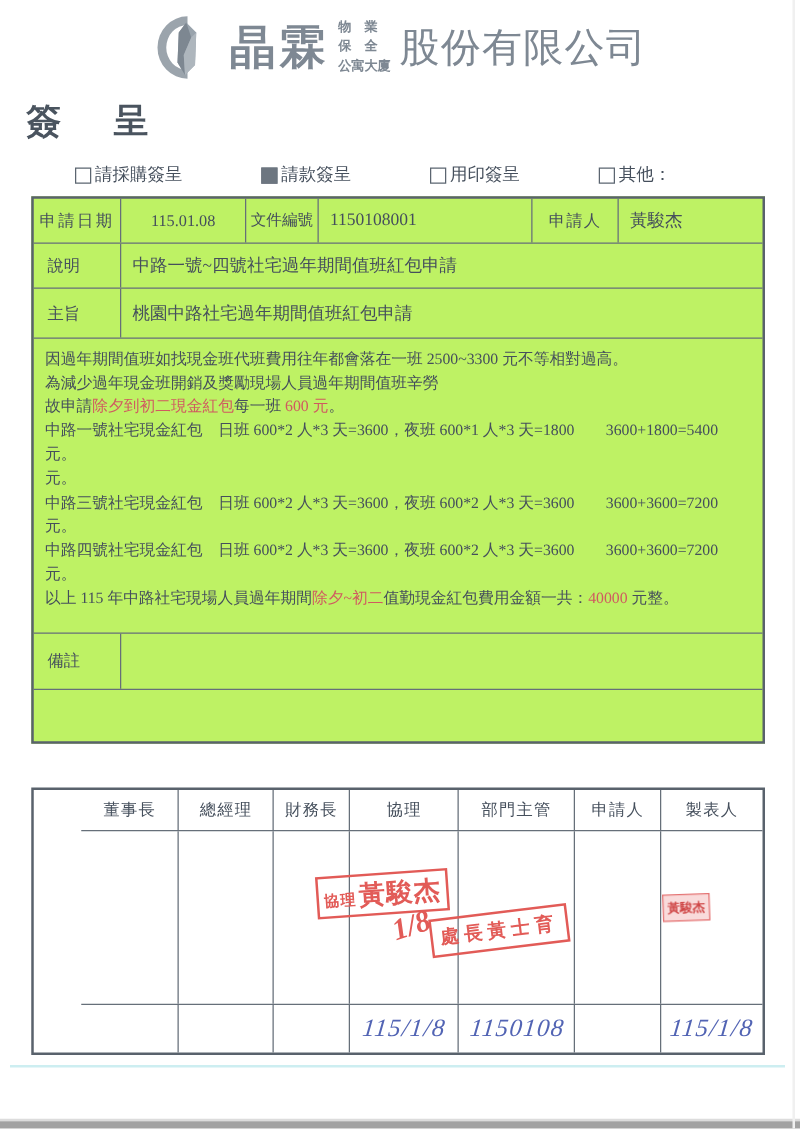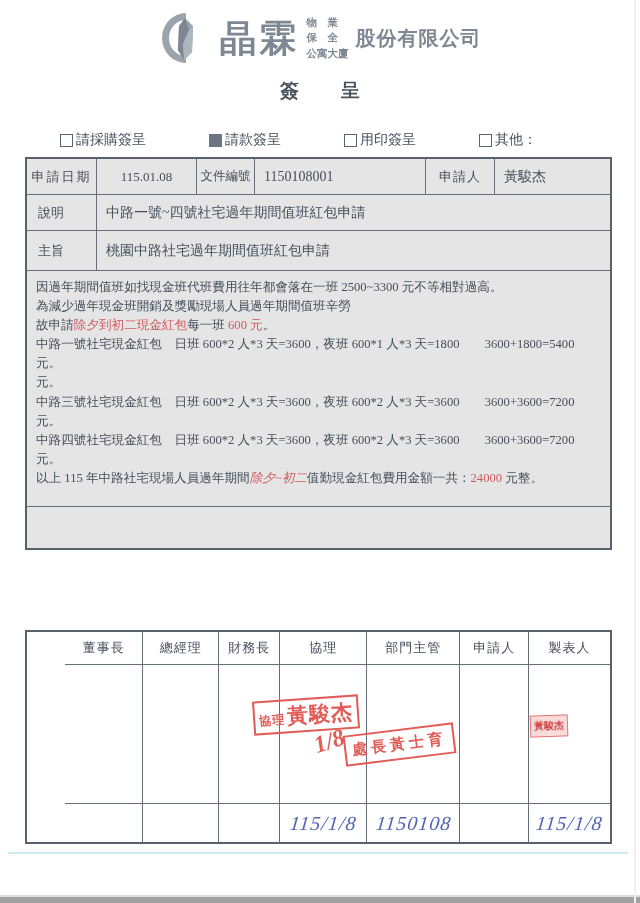--- a/index.html
+++ b/index.html
@@ -3,51 +3,51 @@
 <meta charset="utf-8">
 <style>
   html,body{margin:0;padding:0;background:#ededed;}
   .page{position:relative;width:640px;height:903px;background:#ffffff;overflow:hidden;
         font-family:"Liberation Serif","DejaVu Serif",serif;color:#454f5c;}
   
   .brand-row{position:absolute;top:10px;left:0;width:100%;display:flex;justify-content:center;align-items:center;gap:7px;color:#7e8893;}
   .logo-svg{width:54px;height:56px;display:block;}
   .brand-large{font-size:37px;font-weight:700;letter-spacing:3px;line-height:1;}
   .brand-small{display:flex;flex-direction:column;font-size:10.5px;line-height:1.45;font-weight:700;letter-spacing:0;}
-  .brand-suffix{font-size:20px;font-weight:700;letter-spacing:1px;line-height:1;}
-  .doc-title{position:absolute;top:78px;left:0;width:100%;text-align:center;font-size:19px;font-weight:700;color:#4a545f;}
+  .brand-suffix{font-size:32px;font-weight:400;letter-spacing:1px;line-height:1;}
+  .doc-title{position:absolute;top:78px;left:0;width:100%;text-align:left;font-size:28px;font-weight:700;color:#4a545f;}
   .doc-title span{margin:0 21px;}
   
   .checkbox-row{position:absolute;top:131px;left:28px;display:flex;gap:31px;font-size:14px;}
   .cb-item{display:flex;align-items:center;gap:3px;padding-left:32px;}
   .cb-box{width:13px;height:13px;border:1.5px solid #5b6570;display:inline-block;box-sizing:border-box;}
   .cb-box.checked{background:#6d7680;border-color:#6d7680;}
   
-  .form-table{position:absolute;left:25px;top:157px;width:587px;border:2px solid #59626c;box-sizing:border-box;background:#e5e5e5;}
+  .form-table{position:absolute;left:25px;top:157px;width:587px;border:2px solid #59626c;box-sizing:border-box;background:#bef264;}
   .f-row{display:flex;border-bottom:1px solid #666f79;}
   .f-row:last-child{border-bottom:none;}
   .cell{display:flex;align-items:center;justify-content:center;box-sizing:border-box;border-right:1px solid #666f79;font-size:13px;}
   .cell:last-child{border-right:none;}
   .lab{letter-spacing:2px;}
   .lab-spread{justify-content:space-between;padding:0 11px;letter-spacing:0;}
   .val-left{justify-content:flex-start;padding-left:9px;font-size:14px;}
   .num{font-family:"Liberation Serif","DejaVu Serif",serif;}
   .r1{height:35px;}
   .r2{height:39px;}
   .r3{height:35px;}
   .w-lab{width:70px;flex:none;}
   .w-date{width:100px;flex:none;}
   .w-doclab{width:58px;flex:none;font-size:12.5px;letter-spacing:0;}
   .w-docval{width:171px;flex:none;}
   .w-applab{width:69px;flex:none;letter-spacing:1px;}
   .w-appval{flex:1;}
   .body-cell{display:block;height:236px;padding:7px 9px 0 9px;box-sizing:border-box;border-bottom:1px solid #666f79;}
   .body-line{font-size:12.6px;line-height:19.1px;white-space:nowrap;}
   .seg-red{color:#d05a60;}
-  .seg-italic{font-style:italic;}
+  .seg-italic{}
   .note-row{height:44px;}
   .tail-row{height:41px;border-bottom:none;}
   
   .footnote{position:absolute;left:28px;top:597px;font-size:12.5px;letter-spacing:1px;}
   
   .appr-table{position:absolute;left:25px;top:630px;width:587px;border:2px solid #59626c;box-sizing:border-box;background:#fff;}
   .appr-header,.appr-body,.appr-dates{display:flex;margin-left:38px;}
   .appr-header{height:32px;border-bottom:1px solid #666f79;}
   .appr-body{height:138px;border-bottom:1px solid #666f79;}
   .appr-dates{height:38px;}
@@ -138,22 +138,28 @@
         <div class="body-line"><span>因過年期間值班如找現金班代班費用往年都會落在一班 2500~3300 元不等相對過高。</span></div>
         <div class="body-line"><span>為減少過年現金班開銷及獎勵現場人員過年期間值班辛勞</span></div>
         <div class="body-line"><span>故申請</span><span class="seg-red ">除夕到初二現金紅包</span><span>每一班 </span><span class="seg-red ">600 元</span><span>。</span></div>
         <div class="body-line"><span>中路一號社宅現金紅包　日班 600*2 人*3 天=3600，夜班 600*1 人*3 天=1800　　3600+1800=5400</span></div>
         <div class="body-line"><span>元。</span></div>
         <div class="body-line"><span>元。</span></div>
         <div class="body-line"><span>中路三號社宅現金紅包　日班 600*2 人*3 天=3600，夜班 600*2 人*3 天=3600　　3600+3600=7200</span></div>
         <div class="body-line"><span>元。</span></div>
         <div class="body-line"><span>中路四號社宅現金紅包　日班 600*2 人*3 天=3600，夜班 600*2 人*3 天=3600　　3600+3600=7200</span></div>
         <div class="body-line"><span>元。</span></div>
-        <div class="body-line"><span>以上 115 年中路社宅現場人員過年期間</span><span class="seg-red seg-italic">除夕~初二</span><span>值勤現金紅包費用金額一共：</span><span class="seg-red ">24000</span><span> 元整。</span></div>
-      </div>
+        <div class="body-line"><span>以上 115 年中路社宅現場人員過年期間</span><span class="seg-red seg-italic">除夕~初二</span><span>值勤現金紅包費用金額一共：</span><span class="seg-red ">40000</span><span> 元整。</span></div>
+      </div>
+    <div class="f-row note-row">
+      <div class="cell lab-spread w-lab">
+          <span style="display:flex;justify-content:space-between;width:100%;">備註</span>
+        </div>
+      <div class="cell val-left" style="flex:1;"></div>
+    </div>
     <div class="f-row tail-row"></div>
   </div>
 
 
   <div class="appr-table">
     <div class="appr-header" id="appr-header">
         <div class="a-cell" style="width: 14.4%;">董事長</div>
         <div class="a-cell" style="width: 13.9%;">總經理</div>
         <div class="a-cell" style="width: 11.2%;">財務長</div>
         <div class="a-cell" style="width: 16%;">協理</div>

